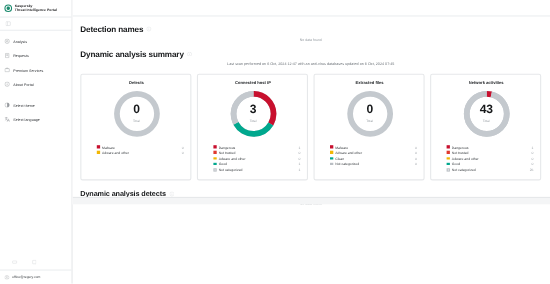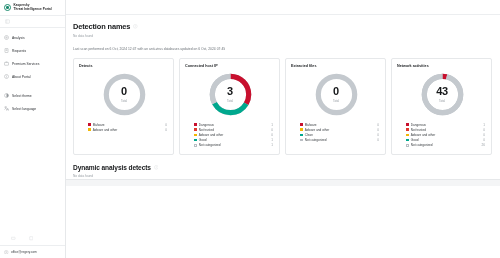--- a/index.html
+++ b/index.html
@@ -73,20 +73,21 @@
   .side-foot-ico { width:4.5px; height:4.5px; opacity:.5; flex:0 0 4.5px;}
   .side-foot-text{ font-size:3.1px; color:#3c4044; white-space:nowrap; }
 
   
   .main {
     flex: 1 1 auto; height: 186px;
     background: #ffffff;
     padding: 0 8px 0 7px;
     overflow: hidden;
     position: relative;
+    text-align: center;
   }
   .topbar { height: 15px; border-bottom:1px solid #eceef0; margin: 0 -8px 0 -7px; }
 
   .section { padding-top: 7px; }
   .sec-head {
     display:flex; align-items:center; gap:3px;
   }
   .sec-title {
     font-size: 7.4px; font-weight: 700; color: #16181a; letter-spacing: -.12px;
   }
@@ -259,20 +260,28 @@
         <svg class="info-ico" viewBox="0 0 16 16">
           <circle cx="8" cy="8" r="6.6" fill="none" stroke="#a8aeb4" stroke-width="1.3"></circle>
           <line x1="8" y1="7.2" x2="8" y2="11.4" stroke="#a8aeb4" stroke-width="1.4"></line>
           <circle cx="8" cy="4.8" r="0.95" fill="#a8aeb4"></circle>
         </svg>
       </div>
       <div class="nodata">No data found</div>
     </section>
 
     <section class="section">
+      <div class="sec-head">
+        <span class="sec-title">Dynamic analysis summary</span>
+        <svg class="info-ico" viewBox="0 0 16 16">
+          <circle cx="8" cy="8" r="6.6" fill="none" stroke="#a8aeb4" stroke-width="1.3"></circle>
+          <line x1="8" y1="7.2" x2="8" y2="11.4" stroke="#a8aeb4" stroke-width="1.4"></line>
+          <circle cx="8" cy="4.8" r="0.95" fill="#a8aeb4"></circle>
+        </svg>
+      </div>
       <div class="sec-sub">Last scan performed on 6 Oct, 2024 12:47 with an anti-virus databases updated on 6 Oct, 2024 07:45</div>
 
       <div class="cards" id="cards">
           <div class="card">
             <div class="card-title">Detects</div>
             <div class="donut-wrap">
               <div class="donut">
                 <svg width="45" height="45" viewBox="0 0 45 45">
                   <circle cx="22.5" cy="22.5" r="18.2" fill="none" stroke="#C4C9CE" stroke-width="5.2"></circle>
                 </svg>

